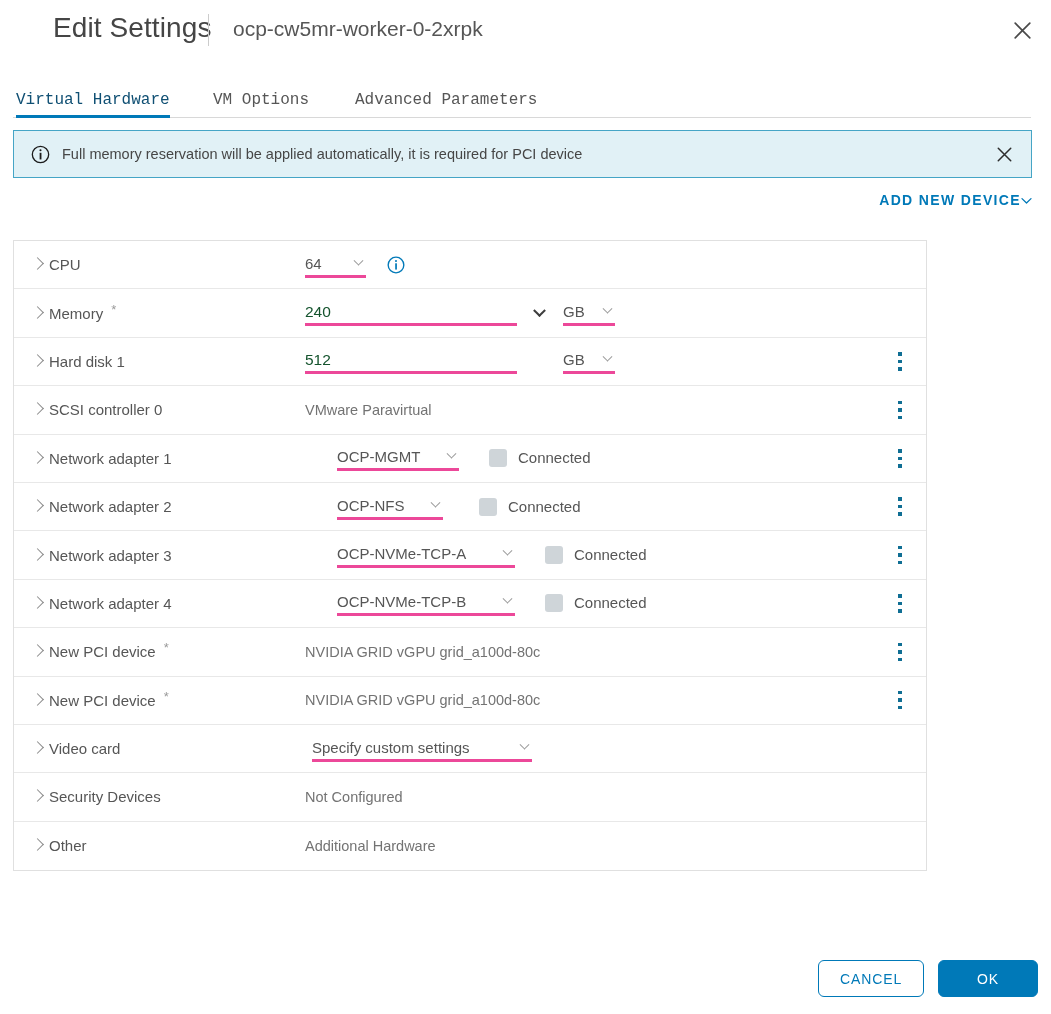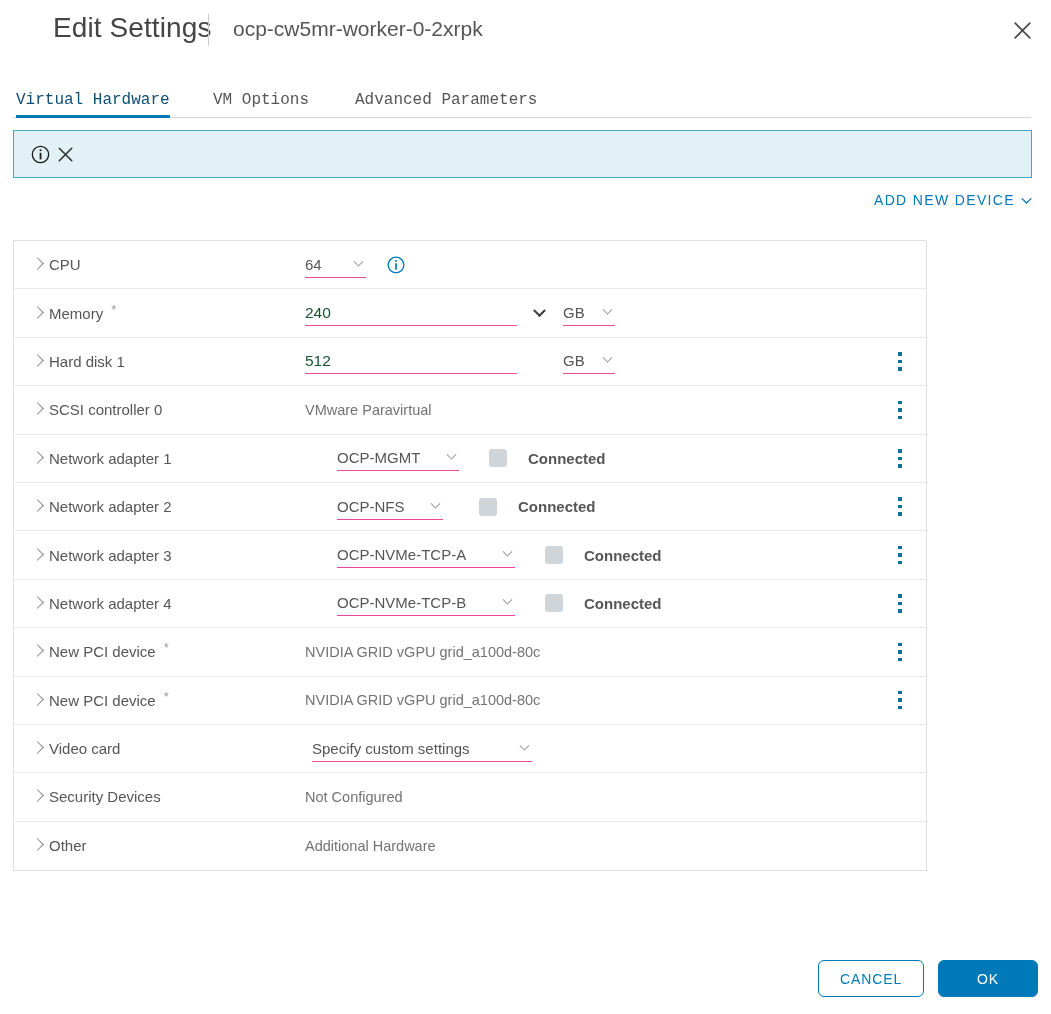--- a/index.html
+++ b/index.html
@@ -125,27 +125,26 @@
     background: none; border: none; padding: 0;
     cursor: pointer;
     flex: 0 0 30px;
   }
 
   
   .addnew {
     position: absolute;
     right: 19px; top: 192px;
     font-size: 14px;
-    font-weight: 400;
+    font-weight: 700;
     letter-spacing: 1.35px;
     color: #0079b8;
     cursor: pointer;
     display: flex;
     align-items: center;
-    gap: 6px;
     background: none; border: none; padding: 0;
     font-family: inherit;
     white-space: nowrap;
   }
 
   
   .table {
     position: absolute;
     left: 13px; top: 240px;
     width: 914px;
@@ -203,21 +202,21 @@
     font-size: 14.5px;
     color: #737373;
     white-space: nowrap;
   }
 
   
   .ctl {
     position: relative;
     display: inline-flex;
     align-items: center;
-    border-bottom: 1px solid #ec4899;
+    border-bottom: 3px solid #ec4899;
     height: 26px;
     cursor: pointer;
     background: none;
     font-family: inherit;
   }
   .ctl .ctl-txt {
     font-size: 15px;
     color: #565656;
     white-space: nowrap;
   }
@@ -271,24 +270,22 @@
   
   .sel-net { padding-right: 2px; justify-content: space-between; margin-left: 32px; }
   .w-mgmt { width: 122px; }
   .w-nfs  { width: 106px; }
   .w-tcpa { width: 178px; }
   .w-tcpb { width: 178px; }
   .w-video { width: 220px; }
 
   .cbwrap {
     display: inline-flex;
-    align-items: center;
-    gap: 21px;
+    gap: 11px;
     cursor: default;
-    font-weight: bold;
   }
   .cbwrap.gap-a { margin-left: 30px; }
   .cbwrap.gap-b { margin-left: 36px; }
   .cbwrap.gap-c { margin-left: 30px; }
   .cb {
     width: 18px; height: 18px;
     border-radius: 3px;
     background: #cfd5d9;
     flex: 0 0 auto;
   }
@@ -376,20 +373,21 @@
   </div>
 
   <div class="banner">
     <span class="banner-icon">
       <svg width="19" height="19" viewBox="0 0 20 20" aria-hidden="true">
         <circle cx="10" cy="10" r="8.6" fill="none" stroke="#1b1b1b" stroke-width="1.4"></circle>
         <circle cx="10" cy="5.6" r="1.1" fill="#1b1b1b"></circle>
         <rect x="9.1" y="8.2" width="1.9" height="7" fill="#1b1b1b"></rect>
       </svg>
     </span>
+    <span class="banner-text">Full memory reservation will be applied automatically, it is required for PCI device</span>
     <button class="banner-close" aria-label="Dismiss">
       <svg width="17" height="17" viewBox="0 0 18 18" aria-hidden="true">
         <path d="M2.4 2.4 L15.6 15.6 M15.6 2.4 L2.4 15.6" stroke="#2d2d2d" stroke-width="1.6" fill="none" stroke-linecap="round"></path>
       </svg>
     </button>
   </div>
 
   <button class="addnew">
     <span>ADD NEW DEVICE</span>
     <span>

